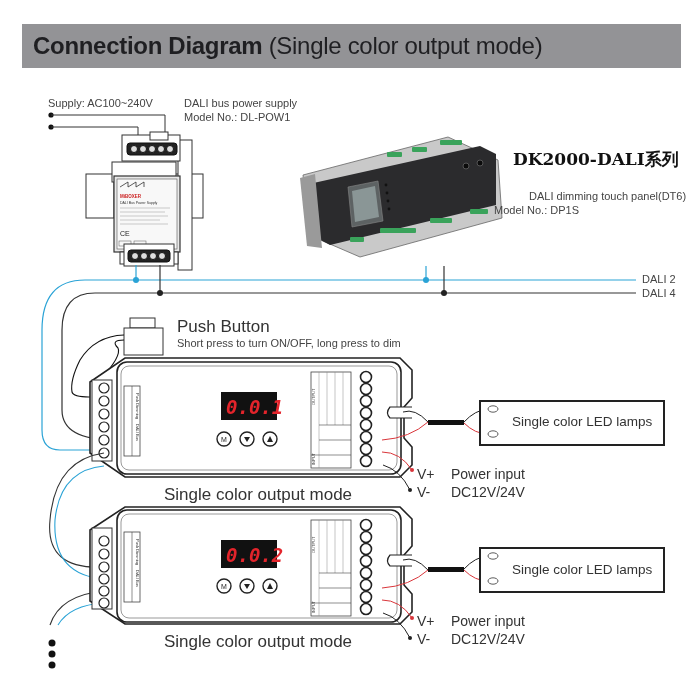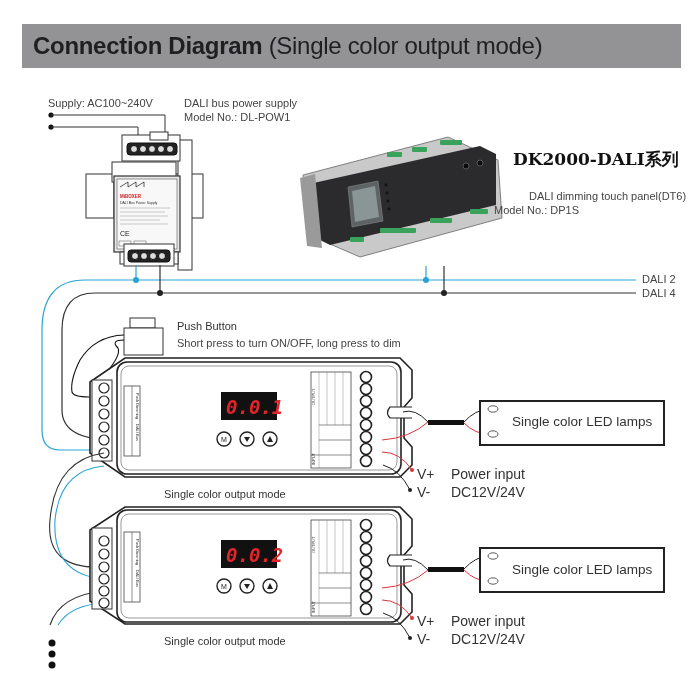--- a/index.html
+++ b/index.html
@@ -2,21 +2,21 @@
 <html><head>
 <meta charset="utf-8">
 <style>
   html,body{margin:0;padding:0;background:#fff;}
   body{width:700px;height:679px;position:relative;overflow:hidden;font-family:"Liberation Sans",sans-serif;color:#333;}
   .abs{position:absolute;}
   .title-bar{left:22px;top:24px;width:659px;height:44px;background:#939396;}
   .title-bar .t{position:absolute;left:11px;top:8px;font-size:24px;color:#1f1f22;white-space:nowrap;letter-spacing:-0.3px;text-align:right;}
   .title-bar .t b{font-weight:bold;}
   .lbl{position:absolute;font-size:11px;color:#444;white-space:nowrap;line-height:14px;}
-  .lbl-md{position:absolute;font-size:11px;color:#333;white-space:nowrap;line-height:17px;}
+  .lbl-md{position:absolute;font-size:17px;color:#333;white-space:nowrap;line-height:17px;}
   .lbl-lg{position:absolute;font-size:14px;color:#333;white-space:nowrap;line-height:18px;}
   .dk{position:absolute;left:513px;top:148px;font-family:"DejaVu Serif",serif;font-size:17px;font-weight:bold;color:#111;white-space:nowrap;}
   svg{position:absolute;left:0;top:0;}
   .seg{font-family:"DejaVu Sans Mono",monospace;font-size:19px;font-style:italic;fill:#e3242b;font-weight:bold;}
   .led-box-text{position:absolute;font-size:13.5px;color:#333;white-space:nowrap;}
 </style>
 </head>
 <body>
 
 <div class="abs title-bar">

